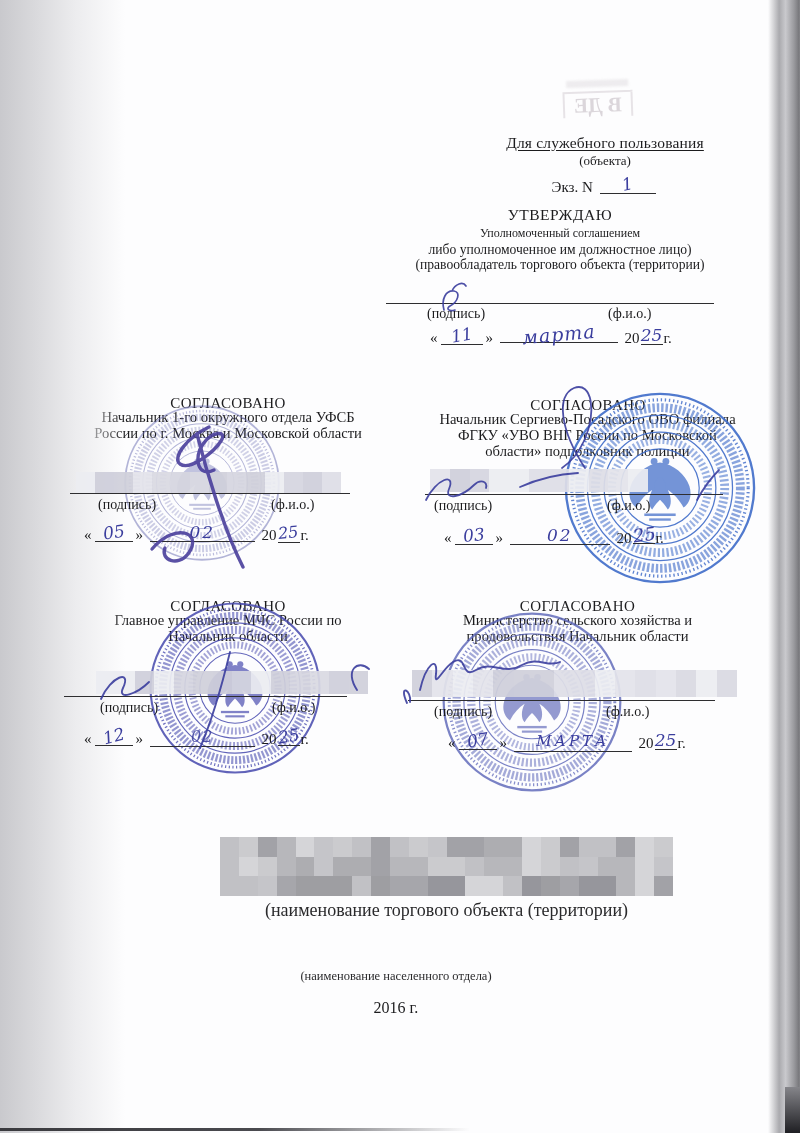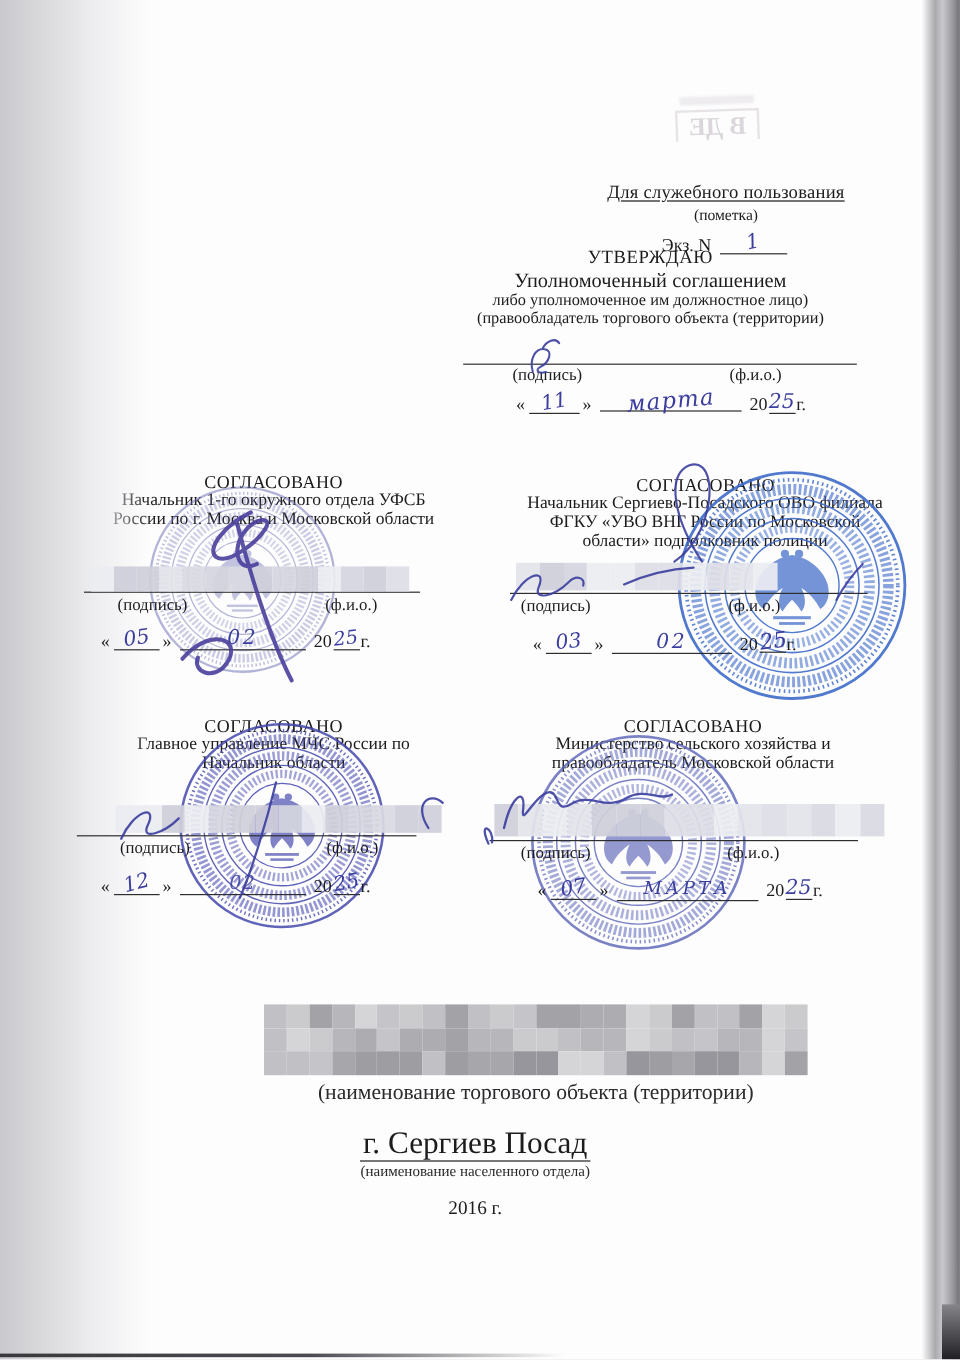--- a/index.html
+++ b/index.html
@@ -14,21 +14,21 @@
     background:linear-gradient(to right,rgba(253,253,254,0),#aaaaae 35%,#c9c9cd 55%,#98989c 82%,#77777b 97%,#8a8a8e)}
   .bottom-line{left:0;bottom:2px;width:470px;height:3px;z-index:9;
     background:linear-gradient(to right,#3a3a3e,#4a4a4f 55%,rgba(120,120,125,0) 100%)}
   .corner-dark{right:0;bottom:0;width:15px;height:46px;z-index:9;
     background:linear-gradient(to bottom,#85858a,#1f1f23)}
   
   .cls{font-size:15.5px;text-decoration:underline;text-underline-offset:2px;letter-spacing:.2px}
   .note{font-size:13px;margin-top:1px}
   .copy-line{font-size:15px;margin-top:7px}
   .ap-title{font-size:15.5px;letter-spacing:.5px;margin-bottom:2px}
-  .ap-line{font-size:17px;line-height:15.6px}
+  .ap-line{font-size:12px;line-height:15.6px}
   .ap-small{font-size:13.6px;line-height:15.2px}
   
   .agr-title{font-size:15px;letter-spacing:.4px}
   .org{font-size:14.6px;line-height:15.9px}
   .hr{border-top:1.5px solid #2e2e30;height:0;z-index:5}
   .lab{font-size:14px;z-index:5}
   .daterow{font-size:15px;white-space:nowrap;z-index:5}
   .blank{display:inline-block;border-bottom:1.4px solid #2e2e30;text-align:center;
          height:17px;margin:0 3px;vertical-align:baseline}
   .hw{font-family:"DejaVu Serif",serif;font-style:italic;color:#3b3e9e;display:inline-block;
@@ -62,30 +62,30 @@
   <div class="abs left-shade"></div>
   <div class="abs right-band"></div>
   <div class="abs bottom-line"></div>
   <div class="abs corner-dark"></div>
 
   <div class="abs bleed">
     <div class="b1"></div>
     <div class="b2">В ДЕ</div>
   </div>
 
-  <div class="abs center" style="left:455px;top:152px;width:300px">
+  <div class="abs center" style="left:455px;top:134px;width:300px">
     <div class="cls">Для служебного пользования</div>
-    <div class="note">(пометка)</div>
+    <div class="note">(объекта)</div>
     <div class="copy-line">
       <span>Экз. N</span>
       <span class="blank" style="width:56px"><span class="hw" style="font-size:17px;transform:rotate(-12deg)">1</span></span>
     </div>
   </div>
 
-  <div class="abs center" style="left:380px;top:206px;width:324px">
+  <div class="abs center" style="left:398px;top:206px;width:324px">
     <div class="ap-title">УТВЕРЖДАЮ</div>
     <div class="ap-line">Уполномоченный соглашением</div>
     <div class="ap-small">либо уполномоченное им должностное лицо)</div>
     <div class="ap-small">(правообладатель торгового объекта (территории)</div>
   </div>
   <div class="abs hr" style="left:386px;top:303px;width:328px"></div>
   <span class="abs lab" style="left:427px;top:306px">(подпись)</span>
   <span class="abs lab" style="left:608px;top:306px">(ф.и.о.)</span>
   <div class="abs daterow" style="left:430px;top:325px">
     <span>«</span><span class="blank" style="width:42px"><span class="hw" style="font-size:17px;transform:rotate(-10deg)">11</span></span><span>»</span>
@@ -177,21 +177,21 @@
   <span class="abs lab" style="left:272px;top:700px">(ф.и.о.)</span>
   <div class="abs daterow" style="left:84px;top:728px">
     <span>«</span><span class="blank" style="width:38px"><span class="hw" style="font-size:17px;transform:rotate(-14deg)">12</span></span><span>»</span>
     <span class="blank" style="width:105px"><span class="hw" style="font-size:16px;letter-spacing:1px;opacity:.85">02</span></span>
     <span>20</span><span class="blank" style="width:22px;margin:0 1px"><span class="hw" style="font-size:17px;transform:rotate(-10deg)">25</span></span><span>г.</span>
   </div>
 
   <div class="abs center agr-title" style="left:405px;top:598px;width:345px">СОГЛАСОВАНО</div>
   <div class="abs center org" style="left:405px;top:613px;width:345px">
     <div>Министерство сельского хозяйства и</div>
-    <div>правообладатель Московской области</div>
+    <div>продовольствия Начальник области</div>
   </div>
   <div class="mosaic" style="left: 412px; top: 670px; width: 325px; height: 27px; grid-template: repeat(1, 1fr) / repeat(16, 1fr);">
       <div style="background: rgb(208, 208, 219);"></div>
       <div style="background: rgb(228, 228, 235);"></div>
       <div style="background: rgb(236, 237, 242);"></div>
       <div style="background: rgb(228, 228, 235);"></div>
       <div style="background: rgb(207, 207, 219);"></div>
       <div style="background: rgb(208, 208, 219);"></div>
       <div style="background: rgb(208, 208, 219);"></div>
       <div style="background: rgb(222, 222, 231);"></div>
@@ -282,21 +282,20 @@
       <div style="background: rgb(151, 151, 156);"></div>
       <div style="background: rgb(160, 160, 165);"></div>
       <div style="background: rgb(143, 143, 149);"></div>
       <div style="background: rgb(143, 143, 149);"></div>
       <div style="background: rgb(178, 178, 183);"></div>
       <div style="background: rgb(211, 211, 214);"></div>
       <div style="background: rgb(156, 156, 161);"></div>
     </div>
   <div class="abs center cap" style="left:220px;top:900px;width:453px">(наименование торгового объекта (территории)</div>
 
-  <div class="abs center city" style="left:246px;top:938px;width:300px"><span>г. Сергиев Посад</span></div>
   <div class="abs center cap2" style="left:246px;top:969px;width:300px">(наименование населенного отдела)</div>
   <div class="abs center year" style="left:296px;top:999px;width:200px">2016 г.</div>
 
   <svg class="stamps-layer" width="800" height="1133">
     <defs>
       <symbol id="seal" viewBox="-100 -100 200 200" overflow="visible">
         <g fill="none" stroke="currentColor">
           <circle r="96" stroke-width="2.4"></circle>
           <circle r="90" stroke-width="3.2" stroke-dasharray="1.4 2.8" opacity=".9"></circle>
           <circle r="82" stroke-width="9" stroke-dasharray="2.5 2" opacity=".68"></circle>

